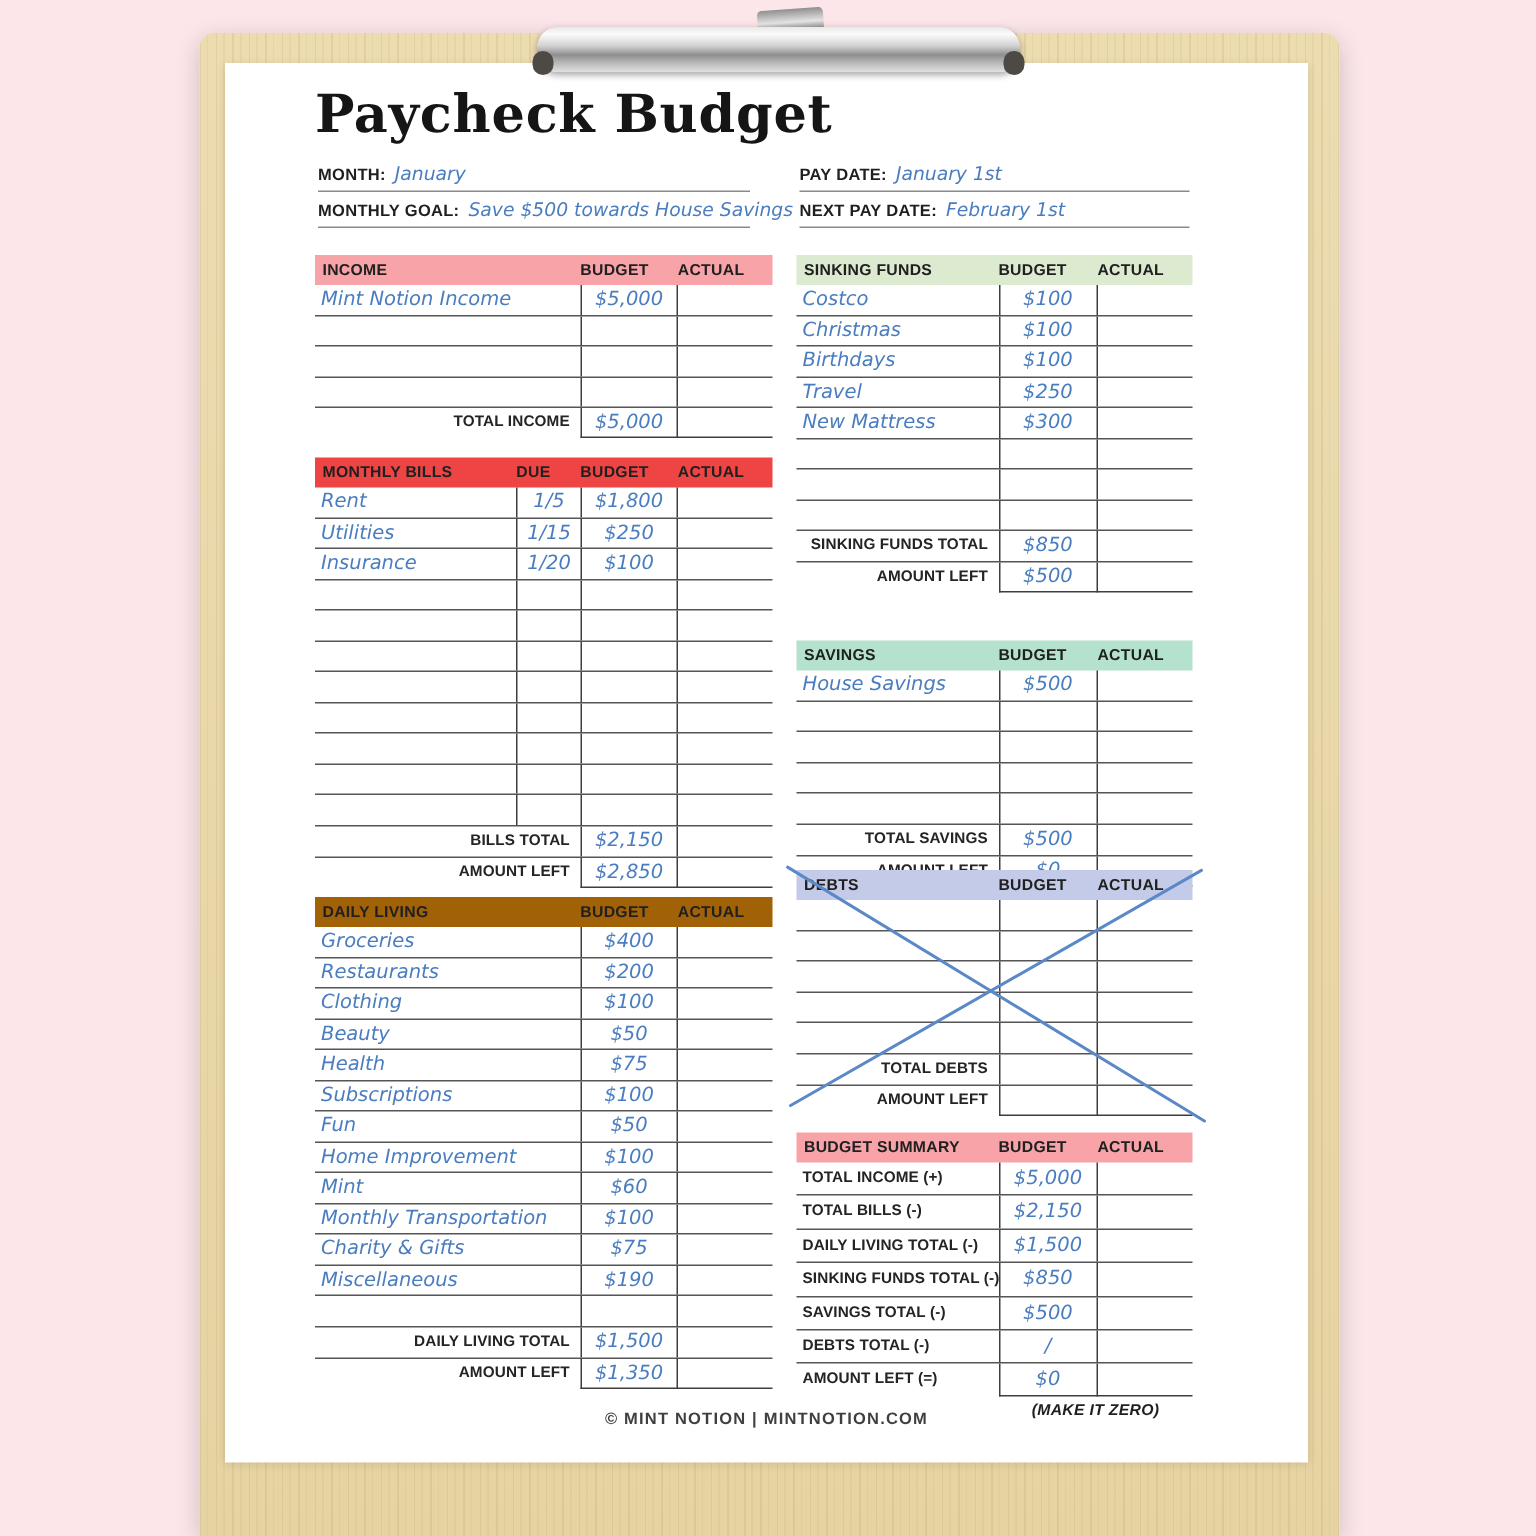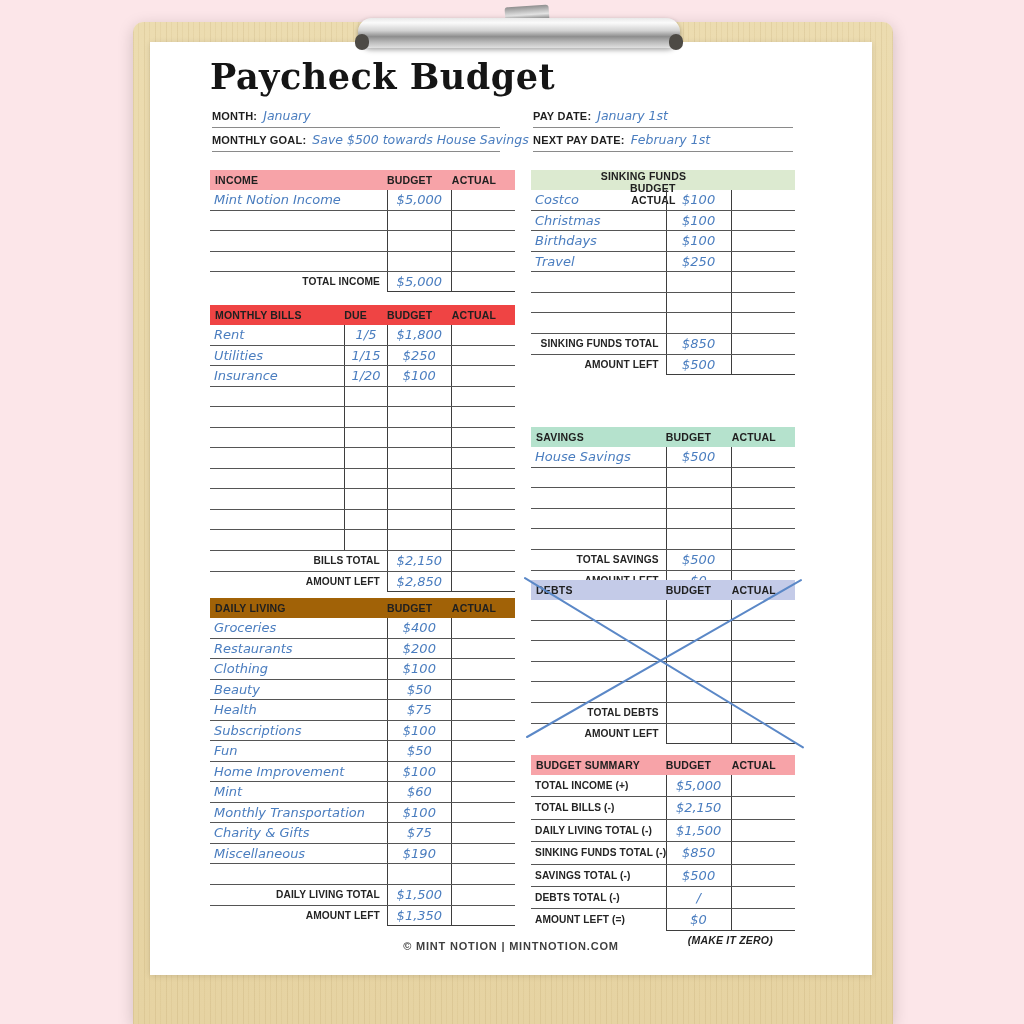--- a/index.html
+++ b/index.html
@@ -289,21 +289,21 @@
         <div class="t-cell budget hand">$1,500</div>
         <div class="t-cell actual hand"></div>
       </div>
       <div class="t-row total last">
         <div class="t-cell lbl total-label">AMOUNT LEFT</div>
         <div class="t-cell budget hand">$1,350</div>
         <div class="t-cell actual hand"></div>
       </div>
     </div>
   <div class="table cols-right" style="left:381px;top:128px;width:264px;">
-      <div class="t-head" style="background: rgb(220, 234, 208); flex-direction: column;">
+      <div class="t-head" style="background: rgb(220, 234, 208);">
         <div class="t-cell name">SINKING FUNDS</div>
         <div class="t-cell budget">BUDGET</div>
         <div class="t-cell actual">ACTUAL</div>
       </div>
       <div class="t-row">
         <div class="t-cell name hand">Costco</div>
         <div class="t-cell budget hand">$100</div>
         <div class="t-cell actual hand"></div>
       </div>
       <div class="t-row">
@@ -312,20 +312,25 @@
         <div class="t-cell actual hand"></div>
       </div>
       <div class="t-row">
         <div class="t-cell name hand">Birthdays</div>
         <div class="t-cell budget hand">$100</div>
         <div class="t-cell actual hand"></div>
       </div>
       <div class="t-row">
         <div class="t-cell name hand">Travel</div>
         <div class="t-cell budget hand">$250</div>
+        <div class="t-cell actual hand"></div>
+      </div>
+      <div class="t-row">
+        <div class="t-cell name hand">New Mattress</div>
+        <div class="t-cell budget hand">$300</div>
         <div class="t-cell actual hand"></div>
       </div>
       <div class="t-row">
         <div class="t-cell name hand"></div>
         <div class="t-cell budget hand"></div>
         <div class="t-cell actual hand"></div>
       </div>
       <div class="t-row">
         <div class="t-cell name hand"></div>
         <div class="t-cell budget hand"></div>

